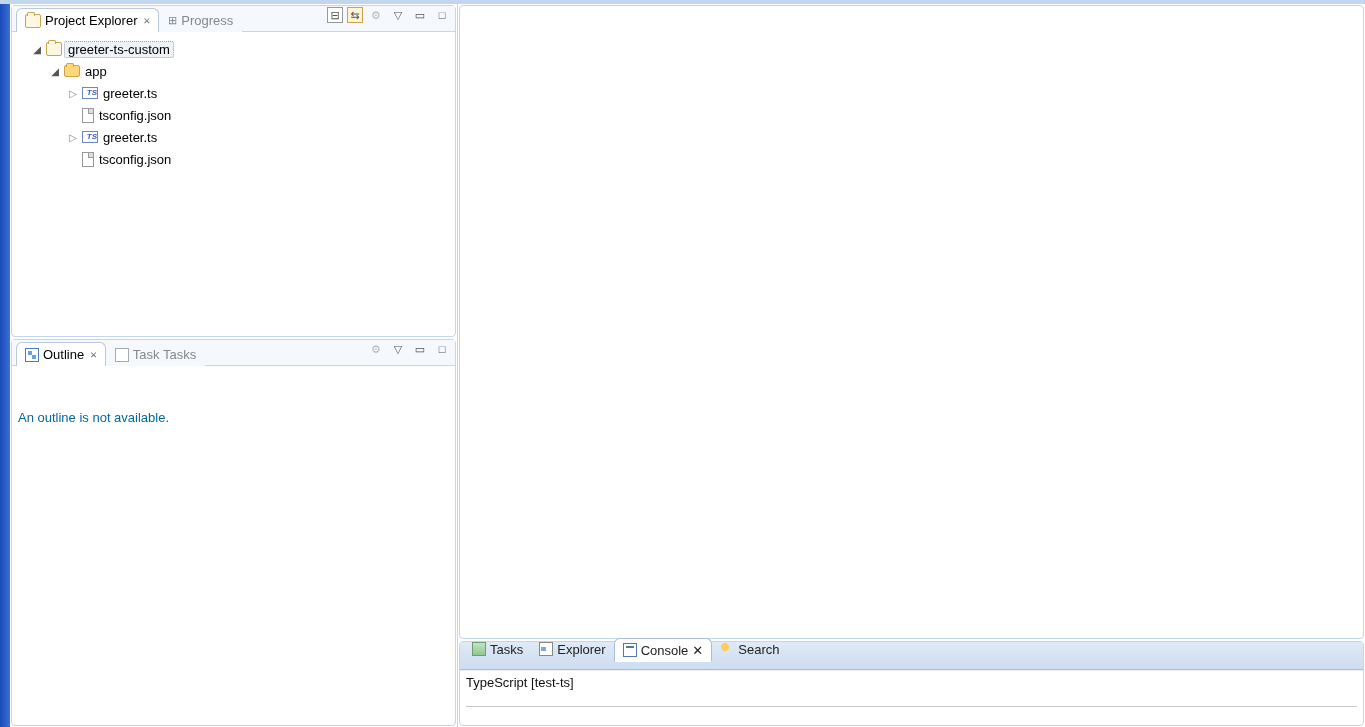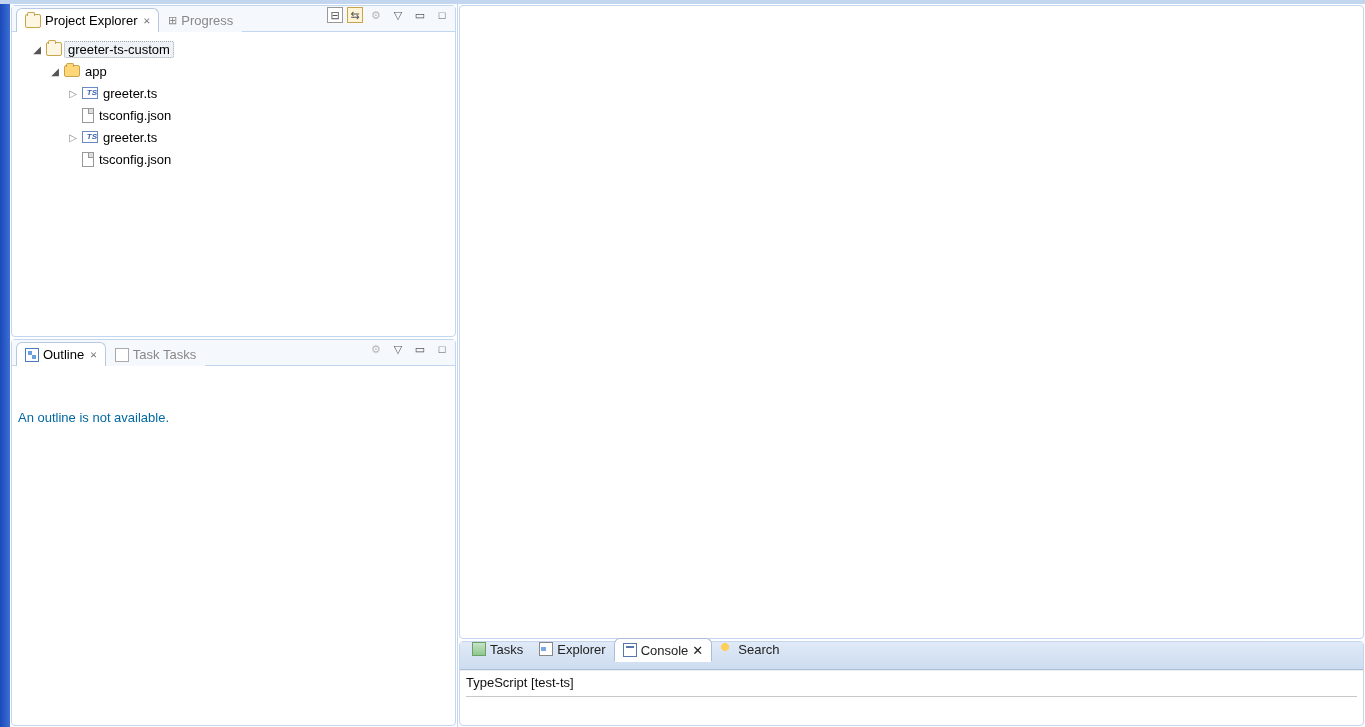--- a/index.html
+++ b/index.html
@@ -223,21 +223,21 @@
 }
 .console-body {
   flex: 1;
   padding: 4px 6px;
   font-size: 13px;
   color: #111;
   border-top: 1px solid #eee;
 }
 .console-title-line {
   border-bottom: 1px solid #c8c8c8;
-  padding-bottom: 6px;
+  padding-bottom: 16px;
 }
 .tiny-icon { font-size:11px; }
 
 
 .mini {
   width:14px;height:14px;display:inline-block;position:relative;
 }
 .mini.outline {
   border:1px solid #4a7cc0;
 }

